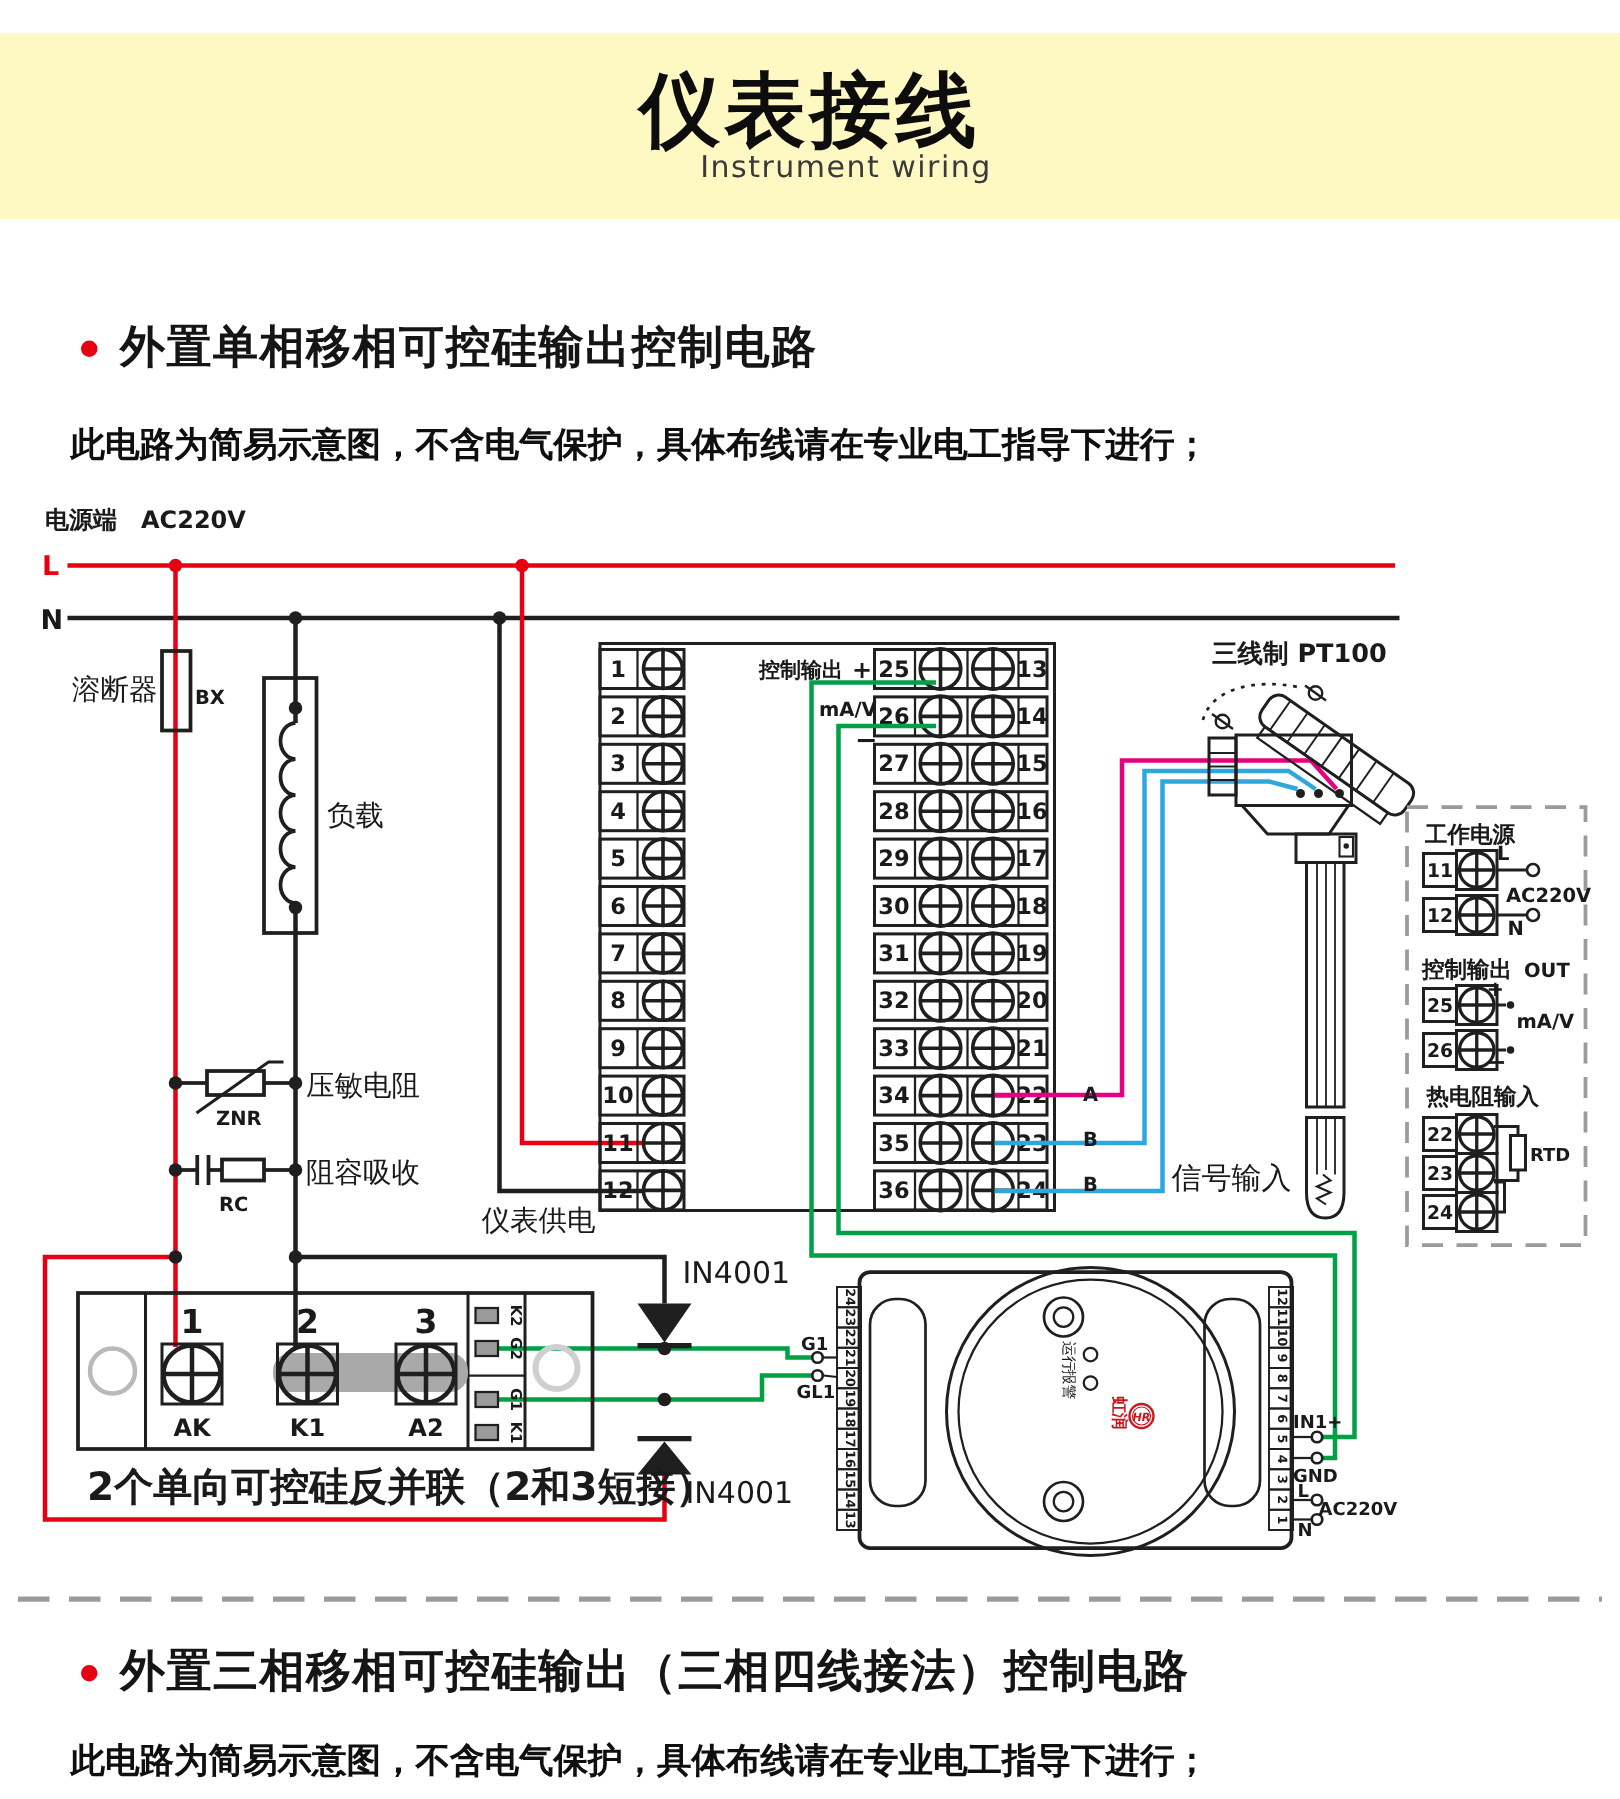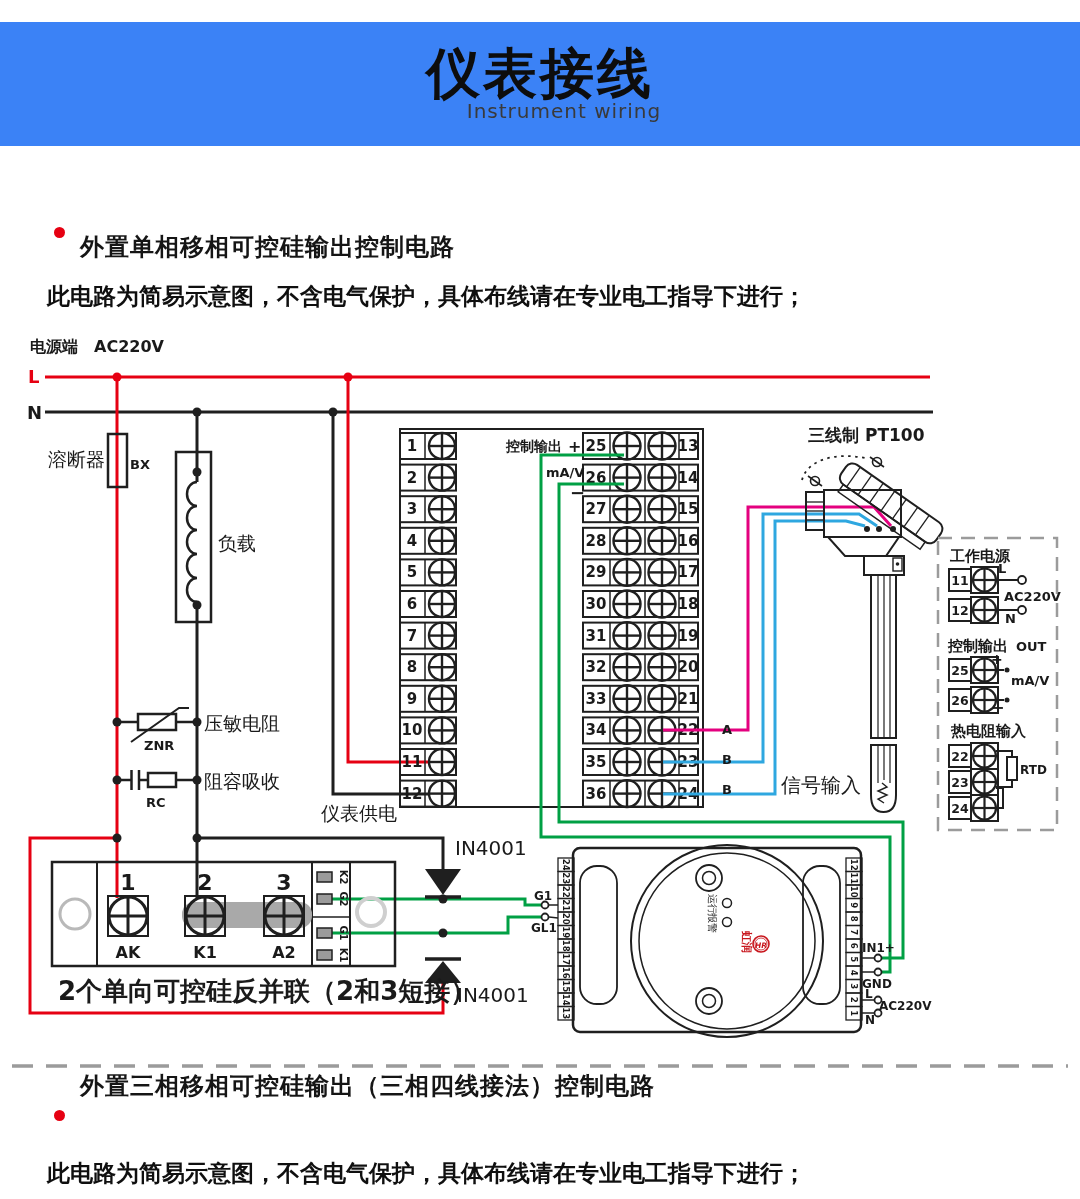--- a/index.html
+++ b/index.html
@@ -1,21 +1,21 @@
 <!DOCTYPE html>
 <html><head>
 <meta charset="utf-8">
 <style>
   html,body{margin:0;padding:0;background:#fff;}
   body{width:1080px;height:1199px;position:relative;font-family:"DejaVu Sans",sans-serif;color:#111;overflow:hidden;}
   .abs{position:absolute;}
-  #band{left:0;top:22px;width:1080px;height:124px;background:#3b82f6;display:flex;flex-direction:column;align-items:center;justify-content:center;}
+  #band{left:0;top:22px;width:1080px;height:124px;background:#fef9c3;display:flex;flex-direction:column;align-items:center;justify-content:center;}
   #band .t{font-size:54px;font-weight:bold;letter-spacing:3px;color:#0d0d0d;line-height:58px;}
   #band .s{font-size:20px;color:#3a3a3a;margin-top:-4px;letter-spacing:1px;margin-left:48px;}
-  .sec-head{font-size:24px;font-weight:bold;color:#151515;letter-spacing:1px;white-space:nowrap;margin-top:20px;}
+  .sec-head{font-size:30px;font-weight:bold;color:#151515;letter-spacing:1px;white-space:nowrap;}
   .bullet{width:11px;height:11px;border-radius:50%;background:#e60012;}
   .note{font-size:23px;font-weight:bold;color:#0f0f0f;white-space:nowrap;}
   svg text{font-family:"DejaVu Sans",sans-serif;fill:#1a1a1a;}
   .bold{font-weight:bold;}
   .k{stroke:#1f1f1f;fill:none;}
   .fillk{fill:#1f1f1f;stroke:none;}
 </style>
 </head>
 <body>
 
@@ -599,14 +599,14 @@
 <div id="band" class="abs">
   <div class="t">仪表接线</div>
   <div class="s">Instrument wiring</div>
 </div>
 
 <div class="abs bullet" style="left:54px;top:227px"></div>
 <div class="abs sec-head" style="left:80px;top:211px">外置单相移相可控硅输出控制电路</div>
 <div class="abs note" style="left:47px;top:281px">此电路为简易示意图，不含电气保护，具体布线请在专业电工指导下进行；</div>
 
 <div class="abs bullet" style="left:54px;top:1110px"></div>
-<div class="abs sec-head" style="left:80px;top:1050px">外置三相移相可控硅输出（三相四线接法）控制电路</div>
+<div class="abs sec-head" style="left:80px;top:1094px">外置三相移相可控硅输出（三相四线接法）控制电路</div>
 <div class="abs note" style="left:47px;top:1158px">此电路为简易示意图，不含电气保护，具体布线请在专业电工指导下进行；</div>
 
 </body></html>

